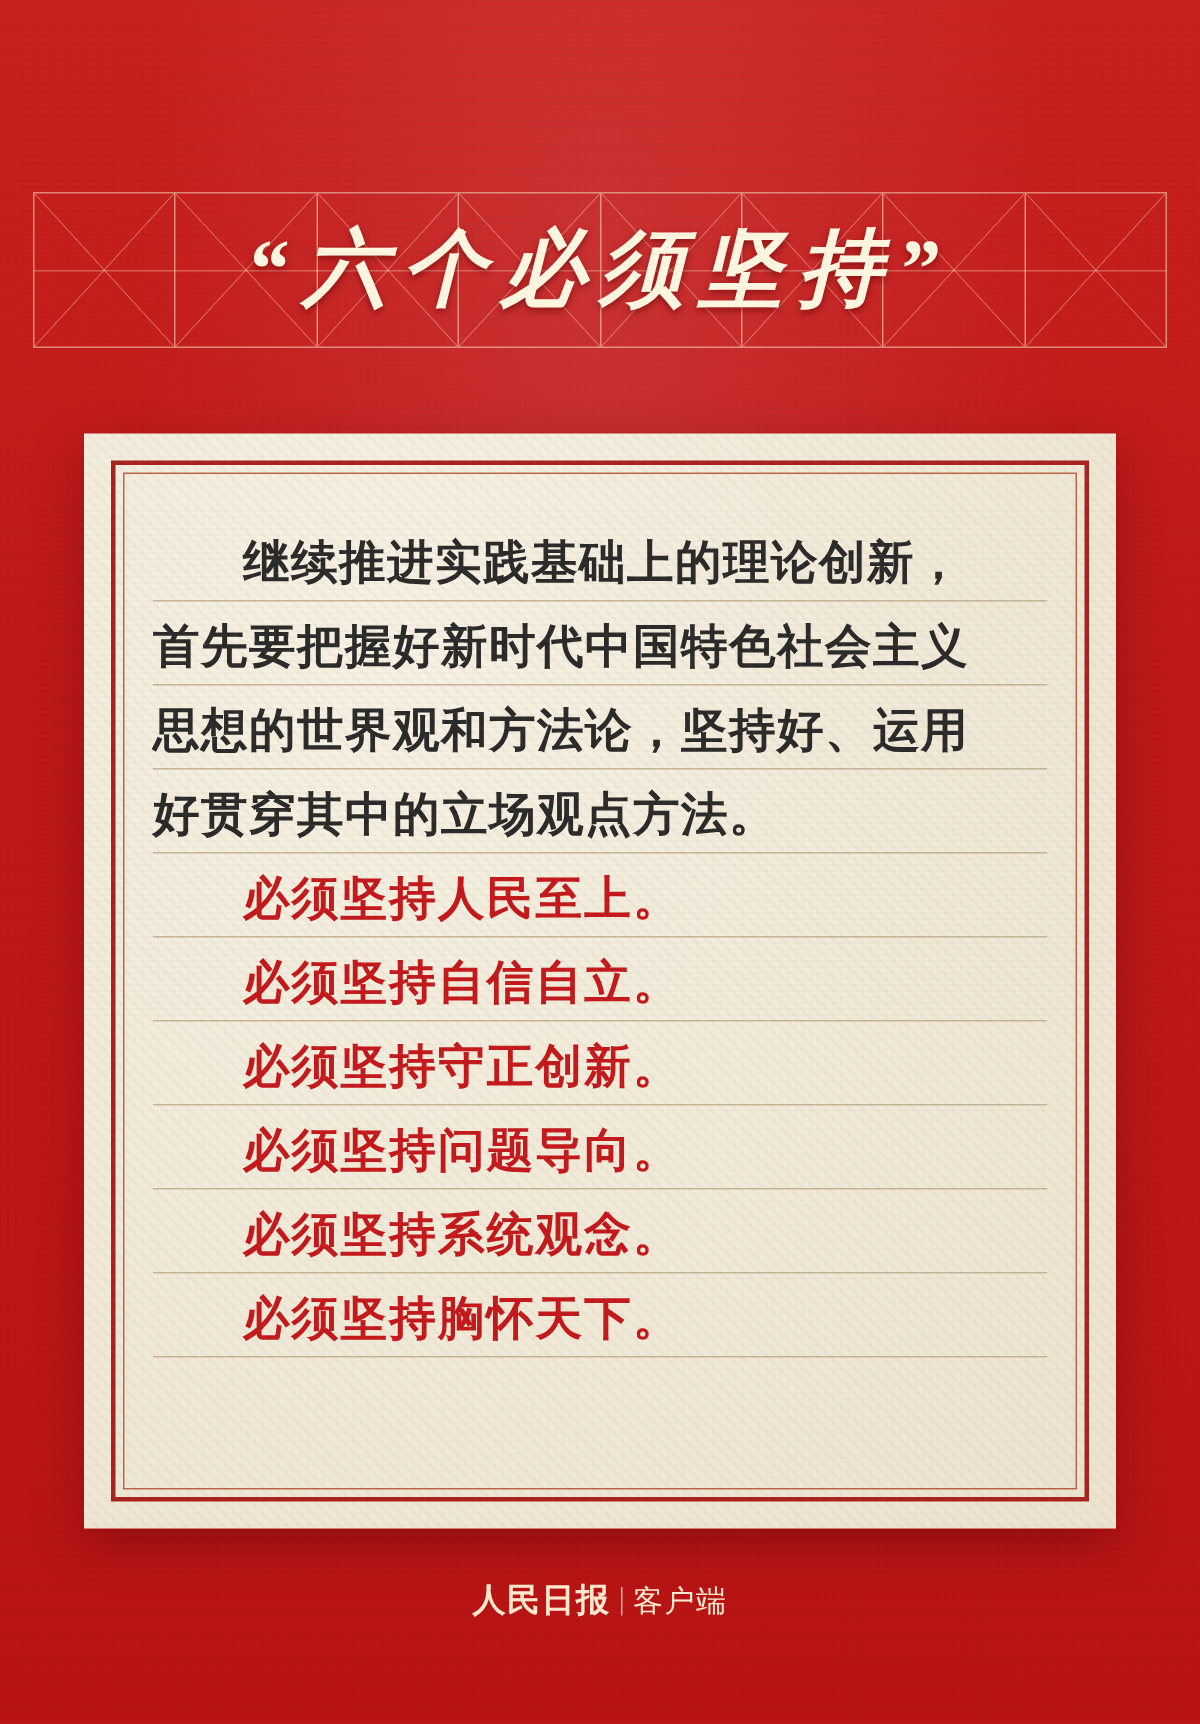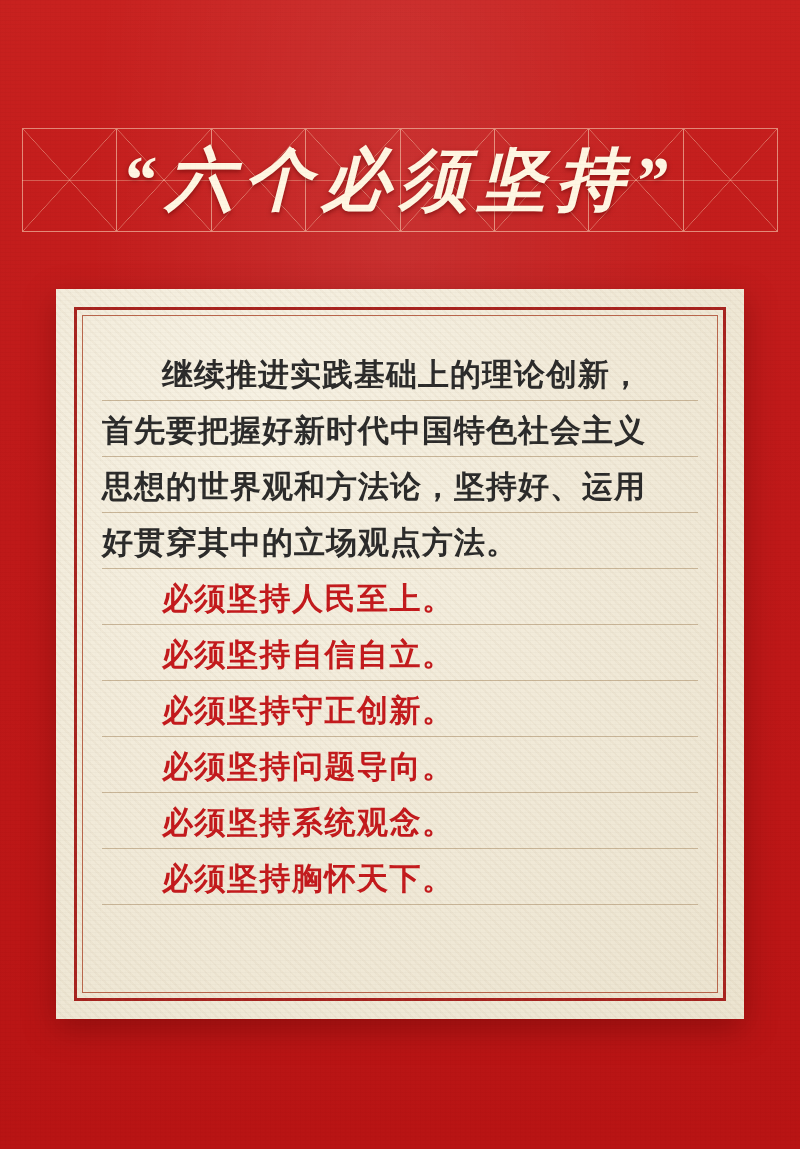--- a/index.html
+++ b/index.html
@@ -81,21 +81,21 @@
   }
 
   .headline-text {
     position: absolute;
     inset: 0;
     display: flex;
     align-items: center;
     justify-content: center;
     font-family: "Liberation Serif", "DejaVu Serif", serif;
     font-weight: bold;
-    font-size: 68px;
+    font-size: 56px;
     letter-spacing: 10px;
     color: #fff6e2;
     text-shadow: 0 2px 5px rgba(90, 0, 0, 0.55);
     white-space: nowrap;
     font-style: italic;
   }
 
   
   .card {
     position: absolute;
@@ -226,14 +226,19 @@
 
       <div class="line slogan">必须坚持人民至上。</div>
       <div class="line slogan">必须坚持自信自立。</div>
       <div class="line slogan">必须坚持守正创新。</div>
       <div class="line slogan">必须坚持问题导向。</div>
       <div class="line slogan">必须坚持系统观念。</div>
       <div class="line slogan">必须坚持胸怀天下。</div>
     </div>
   </div>
 
+  <div class="brand">
+    <span class="brand-name">人民日报</span>
+    <span class="brand-sep"></span>
+    <span class="brand-sub">客户端</span>
+  </div>
 
 </div>
 
 </body></html>

